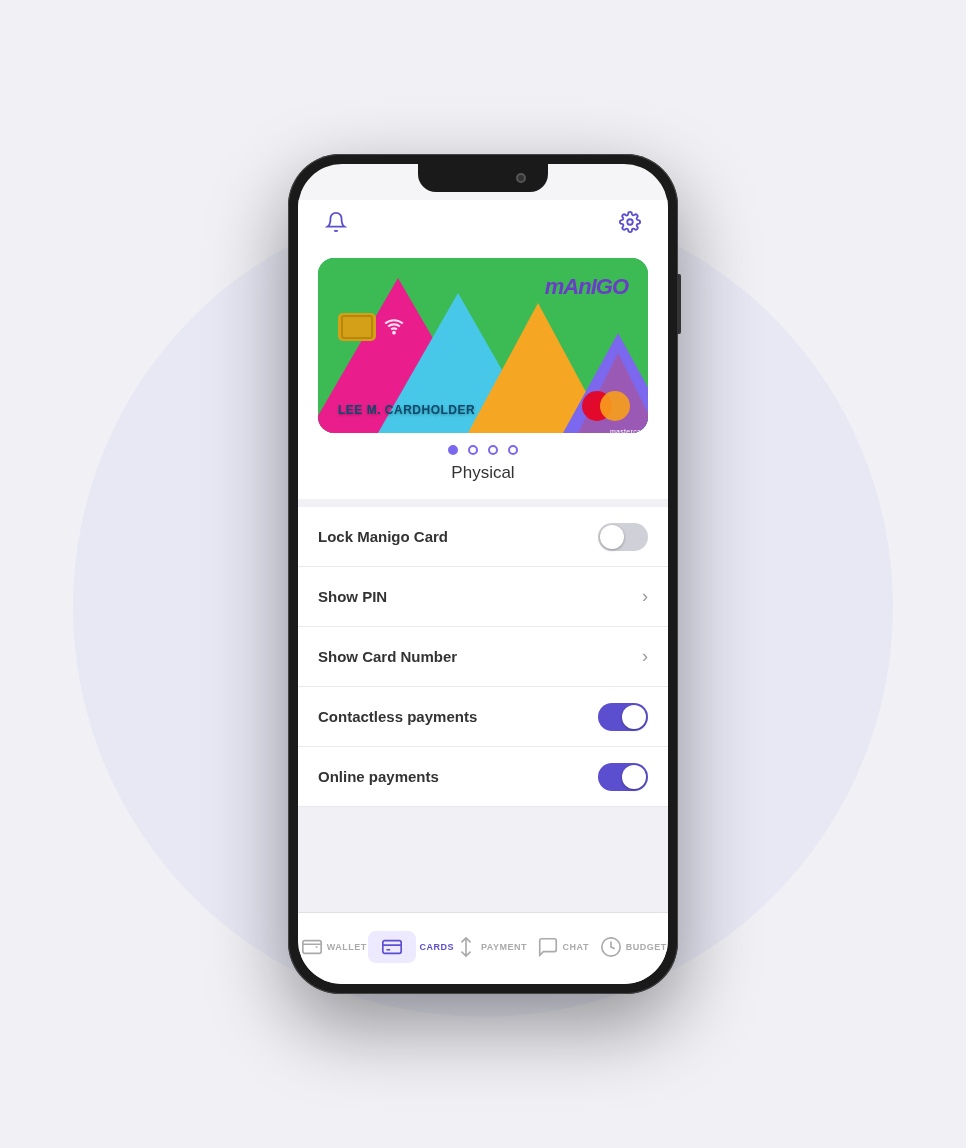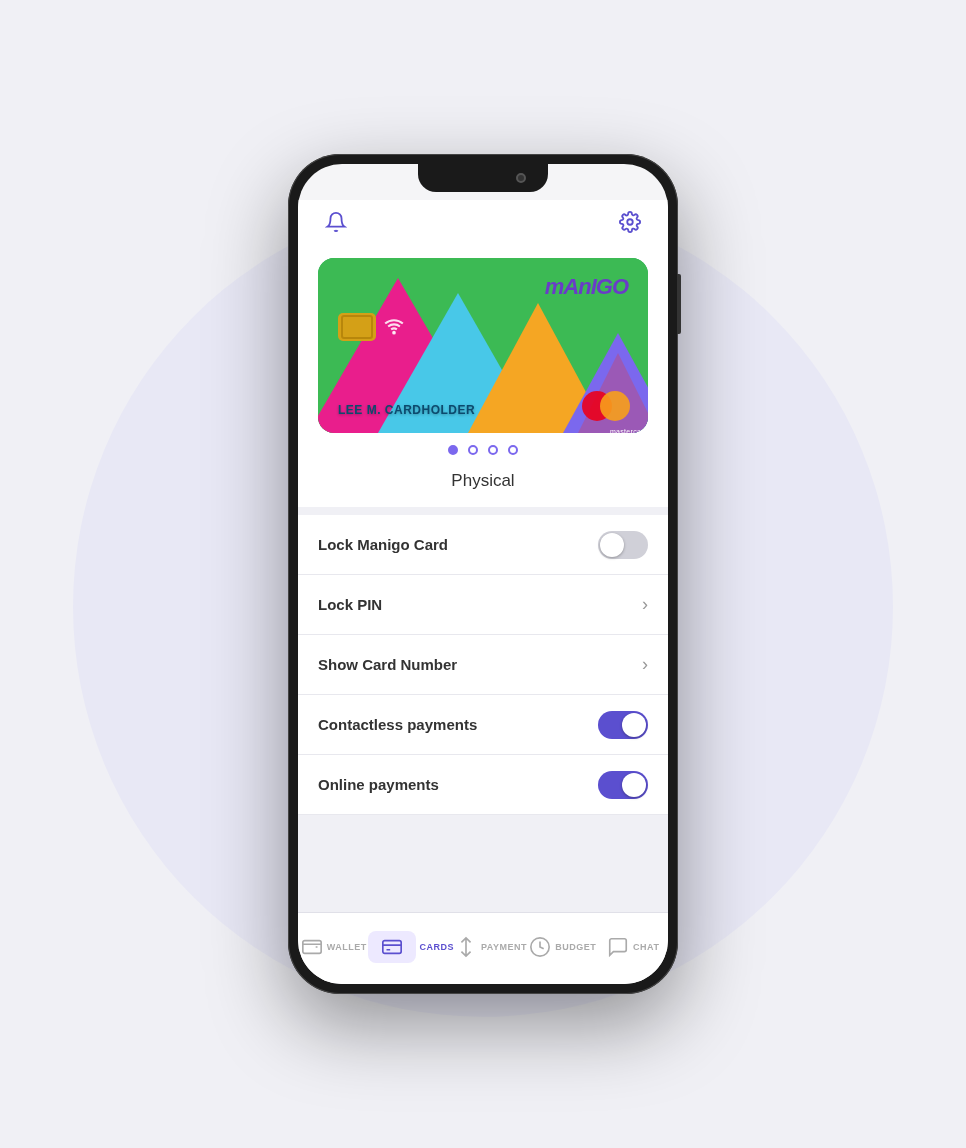--- a/index.html
+++ b/index.html
@@ -278,21 +278,21 @@
       width: 10px;
       height: 10px;
       border-radius: 50%;
       border: 2px solid #7b68ee;
     }
     .dot.active {
       background: #7b68ee;
     }
 
     .card-type-label {
-      margin-top: 16px;
+      margin-top: 8px;
       font-size: 17px;
       color: #333;
       font-weight: 400;
     }
 
     
     .menu-list {
       flex: 1;
       background: #f0f0f5;
       overflow-y: auto;
@@ -475,21 +475,21 @@
         <div class="menu-item">
           <span class="menu-item-label">Lock Manigo Card</span>
           <div class="menu-item-right">
             <div class="toggle off">
               <div class="toggle-knob"></div>
             </div>
           </div>
         </div>
 
         <div class="menu-item">
-          <span class="menu-item-label">Lock PIN</span>
+          <span class="menu-item-label">Show PIN</span>
           <div class="menu-item-right">
             <span class="chevron">›</span>
           </div>
         </div>
 
         <div class="menu-item">
           <span class="menu-item-label">Show Card Number</span>
           <div class="menu-item-right">
             <span class="chevron">›</span>
           </div>
@@ -546,33 +546,33 @@
             <svg width="22" height="22" viewBox="0 0 24 24" fill="none" stroke="#aaa" stroke-width="1.8">
               <path d="M12 2v20M17 7l-5-5-5 5M17 17l-5 5-5-5"></path>
             </svg>
           </div>
           <span class="nav-label">PAYMENT</span>
         </div>
 
         <div class="nav-item">
           <div class="nav-icon">
             <svg width="22" height="22" viewBox="0 0 24 24" fill="none" stroke="#aaa" stroke-width="1.8">
+              <path d="M21 15a2 2 0 0 1-2 2H7l-4 4V5a2 2 0 0 1 2-2h14a2 2 0 0 1 2 2z"></path>
+            </svg>
+          </div>
+          <span class="nav-label">CHAT</span>
+        </div>
+
+        <div class="nav-item">
+          <div class="nav-icon">
+            <svg width="22" height="22" viewBox="0 0 24 24" fill="none" stroke="#aaa" stroke-width="1.8">
               <circle cx="12" cy="12" r="10"></circle>
               <path d="M12 6v6l4 2"></path>
             </svg>
           </div>
           <span class="nav-label">BUDGET</span>
         </div>
 
-        <div class="nav-item">
-          <div class="nav-icon">
-            <svg width="22" height="22" viewBox="0 0 24 24" fill="none" stroke="#aaa" stroke-width="1.8">
-              <path d="M21 15a2 2 0 0 1-2 2H7l-4 4V5a2 2 0 0 1 2-2h14a2 2 0 0 1 2 2z"></path>
-            </svg>
-          </div>
-          <span class="nav-label">CHAT</span>
-        </div>
-
       </div>
 
     </div>
   </div>
 </div>
 
 </body></html>

